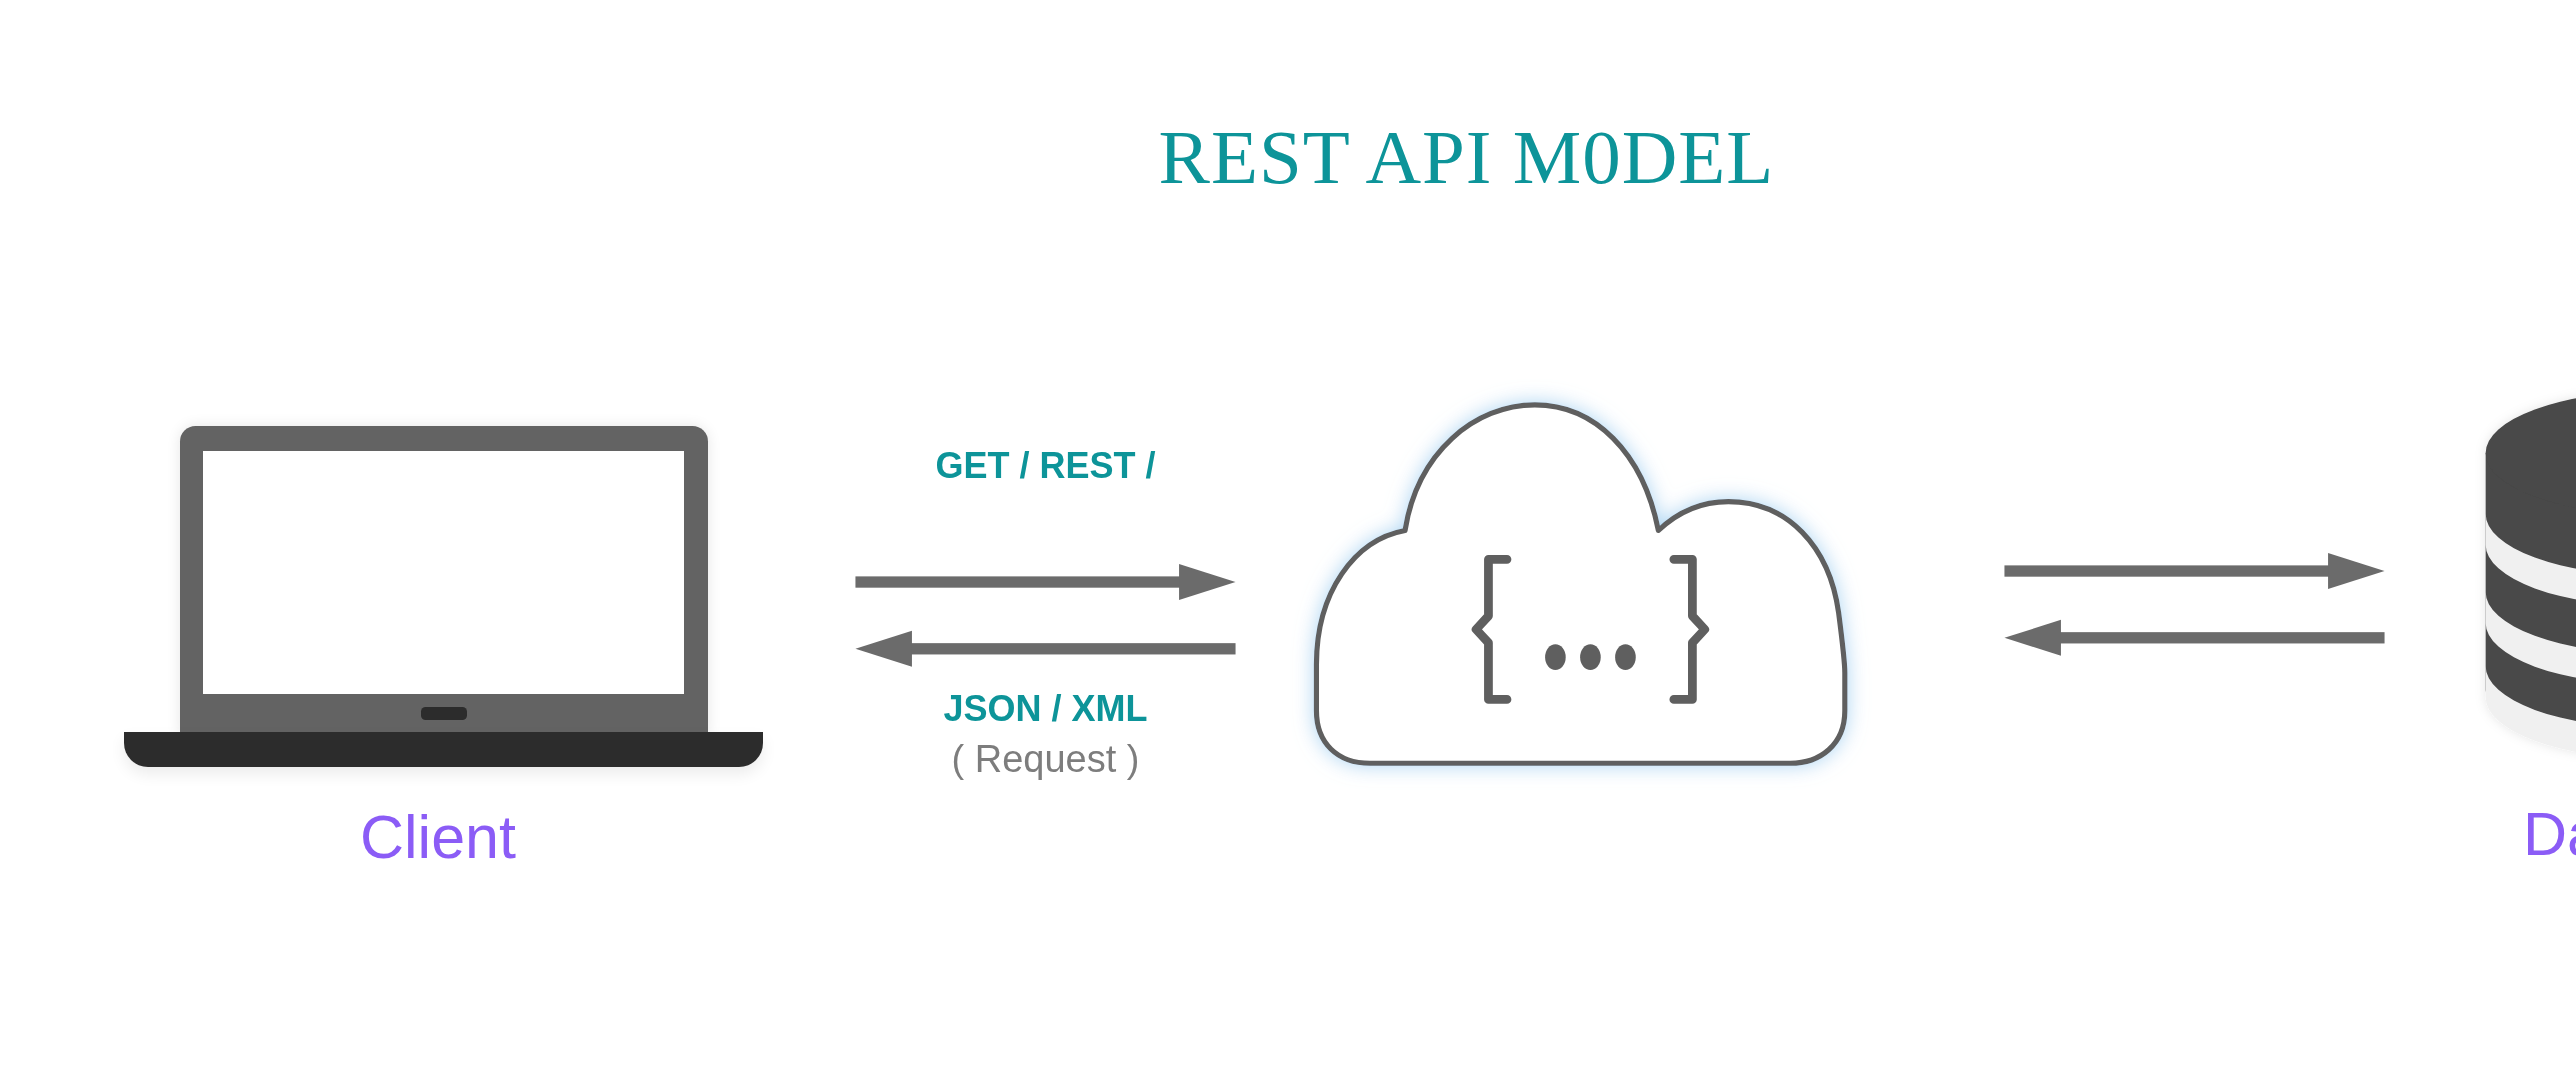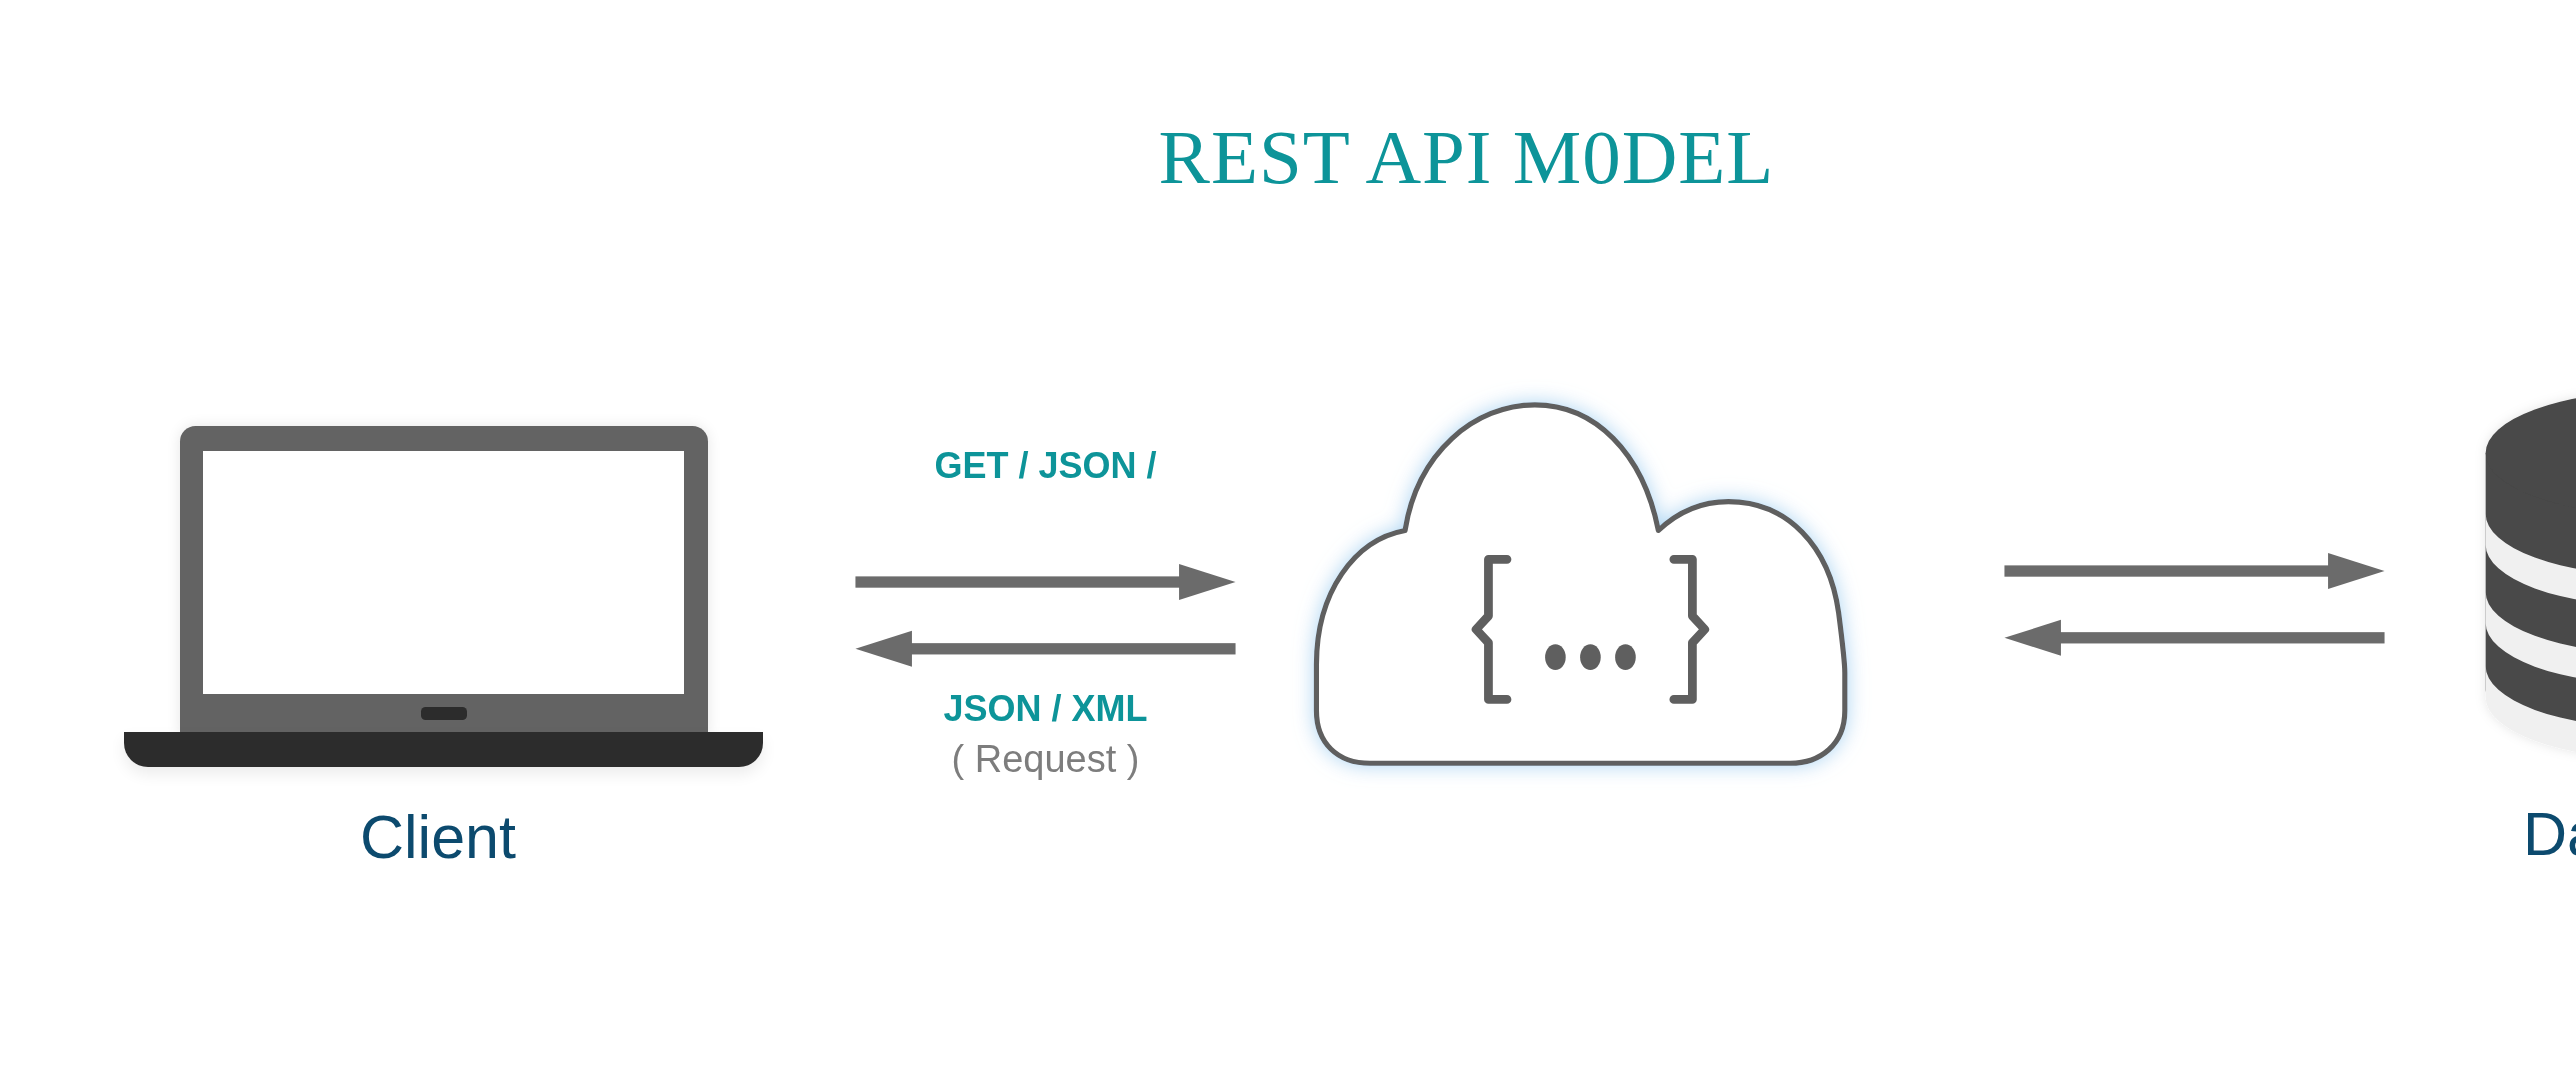--- a/index.html
+++ b/index.html
@@ -34,21 +34,21 @@
     line-height: 1.05;
     letter-spacing: 1px;
     color: #0d9499;
     white-space: pre;
   }
 
   
   .node-label {
     position: absolute;
     text-align: center;
-    color: #0c4a6e;
+    color: #8b5cf6;
     font-family: "Liberation Sans", sans-serif;
     font-size: 61px;
     line-height: 1.1;
     white-space: nowrap;
   }
 
   
   #client-node {
     position: absolute;
     left: 93px;
@@ -207,21 +207,21 @@
 
       <g>
         <rect x="88" y="158" width="652" height="22" fill="#6b6b6b"></rect>
         <polygon points="110,134 110,204 0,169" fill="#6b6b6b"></polygon>
       </g>
     </svg>
   </div>
 
 
   <div class="mid-text mid-verb" id="label-methods">
-    <div>GET / JSON /</div>
+    <div>GET / REST /</div>
   </div>
 
   <div class="mid-text mid-verb" id="label-format">JSON / XML</div>
 
   <div class="mid-text mid-paren" id="label-response">( Request )</div>
 
   <div id="api-node">
     <svg class="cloud-svg" viewBox="0 0 1400 800" xmlns="http://www.w3.org/2000/svg">
       <defs>
         <filter id="cloudGlow" x="-25%" y="-25%" width="150%" height="150%">

